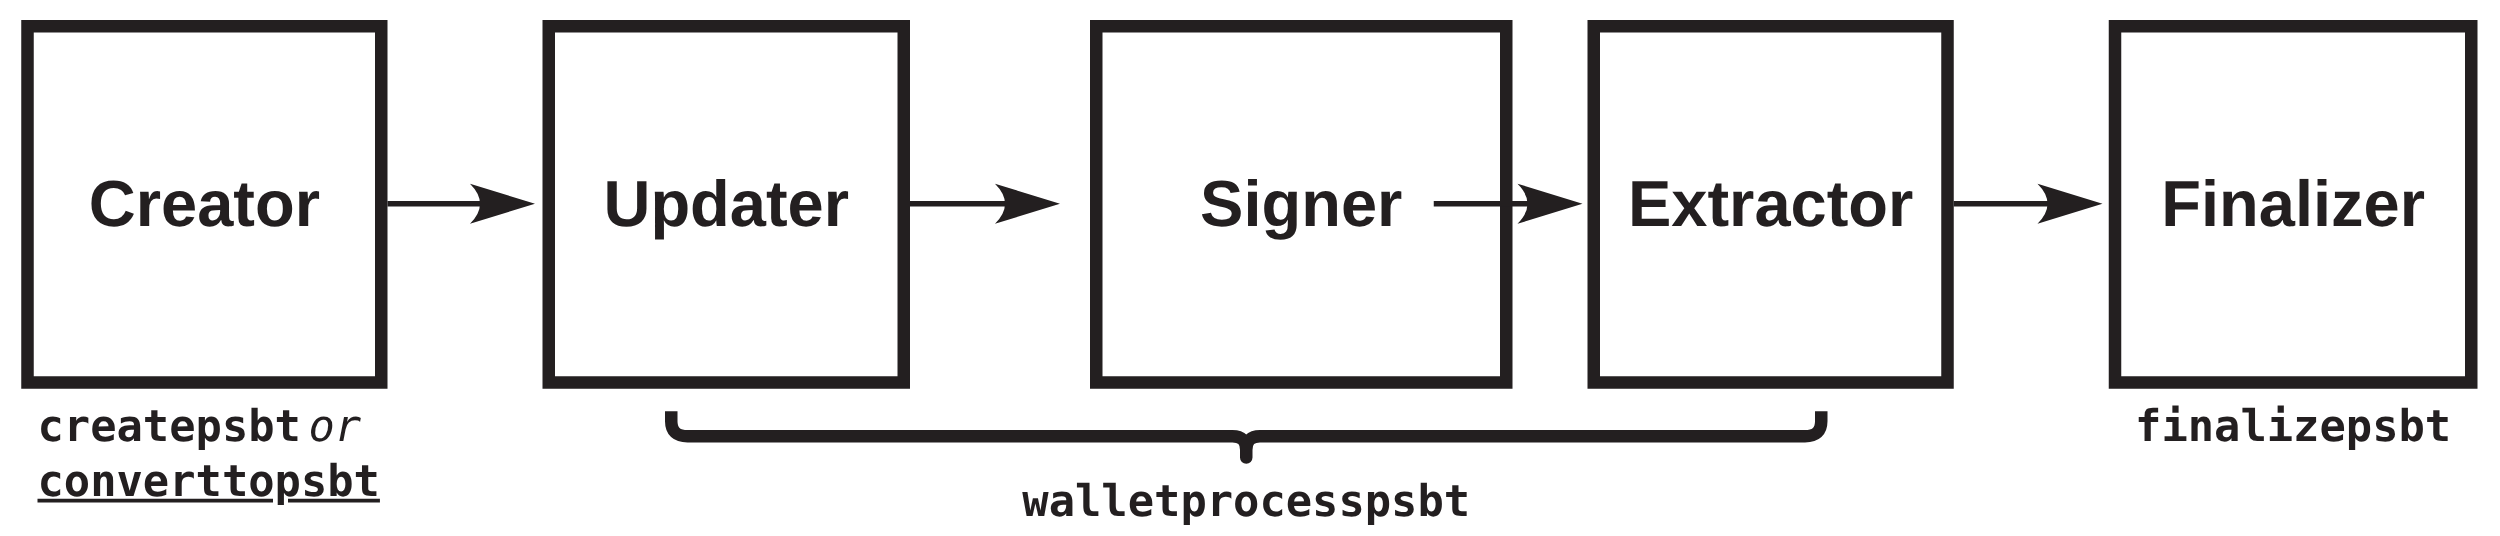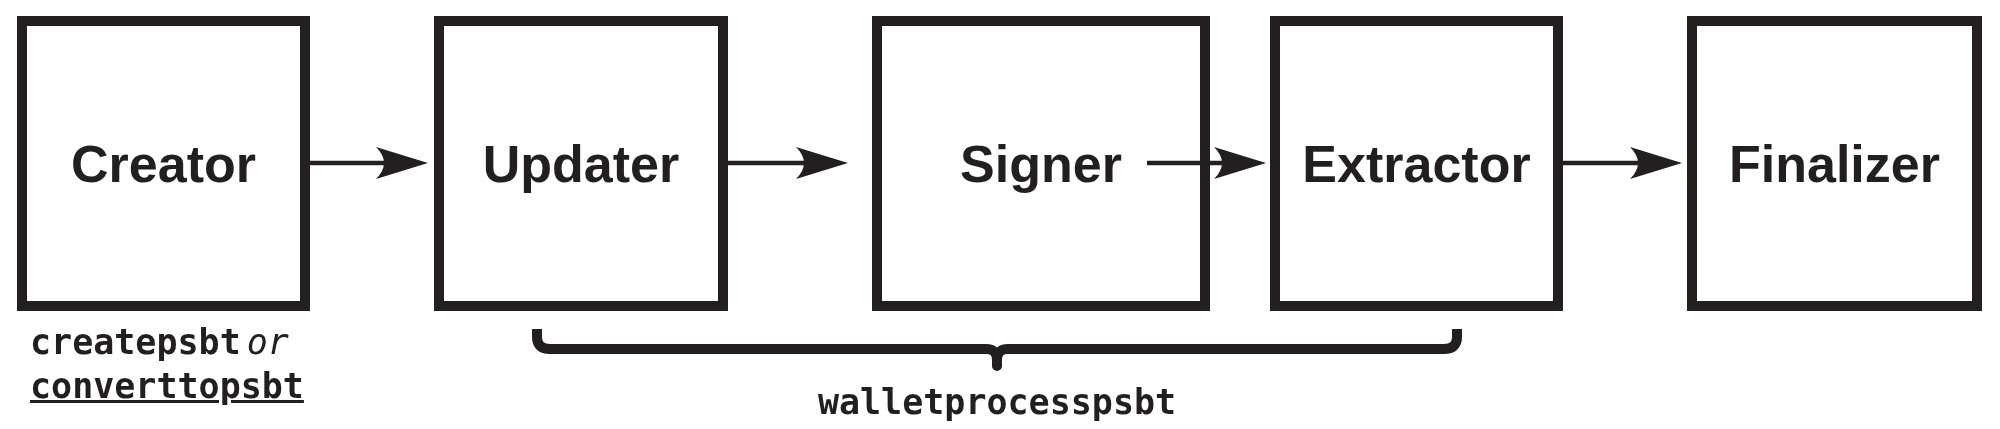--- a/index.html
+++ b/index.html
@@ -93,14 +93,17 @@
 
   <div class="caption" style="left:30px; top:321px;">
     <span>createpsbt</span><span class="conj">or</span>
   </div>
   <div class="caption" style="left:30px; top:365px;text-decoration:underline;">
     <span>converttopsbt</span>
   </div>
   <div class="caption caption-centered" style="left:537px; width:920px; top:381px;">
     <span>walletprocesspsbt</span>
   </div>
+  <div class="caption caption-centered" style="left:1687px; width:295px; top:321px;">
+    <span>finalizepsbt</span>
+  </div>
 
 </div>
 
 </body></html>

